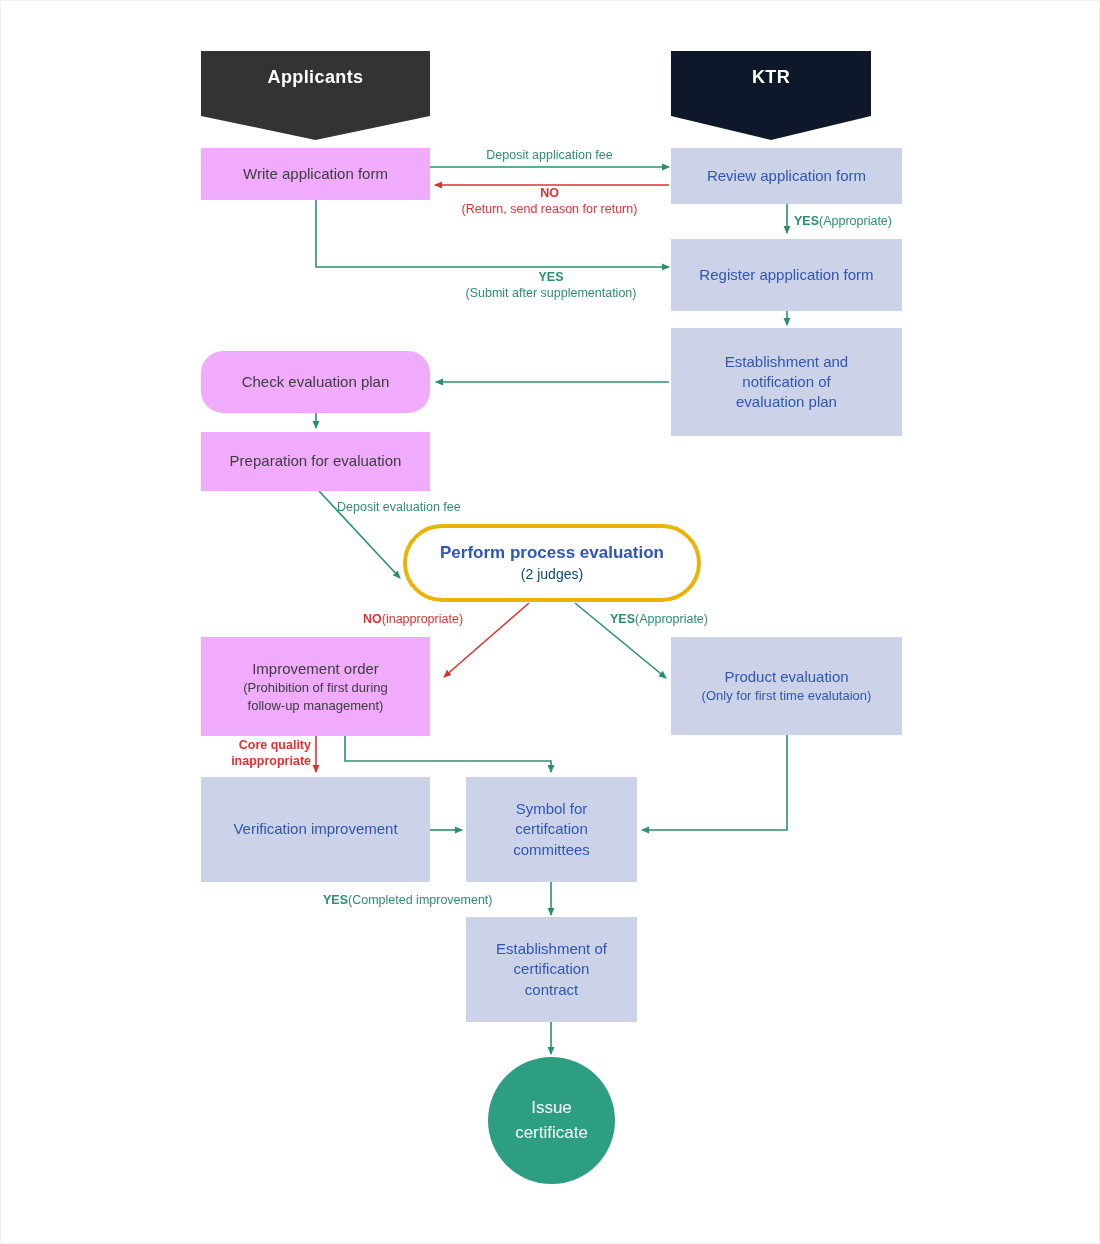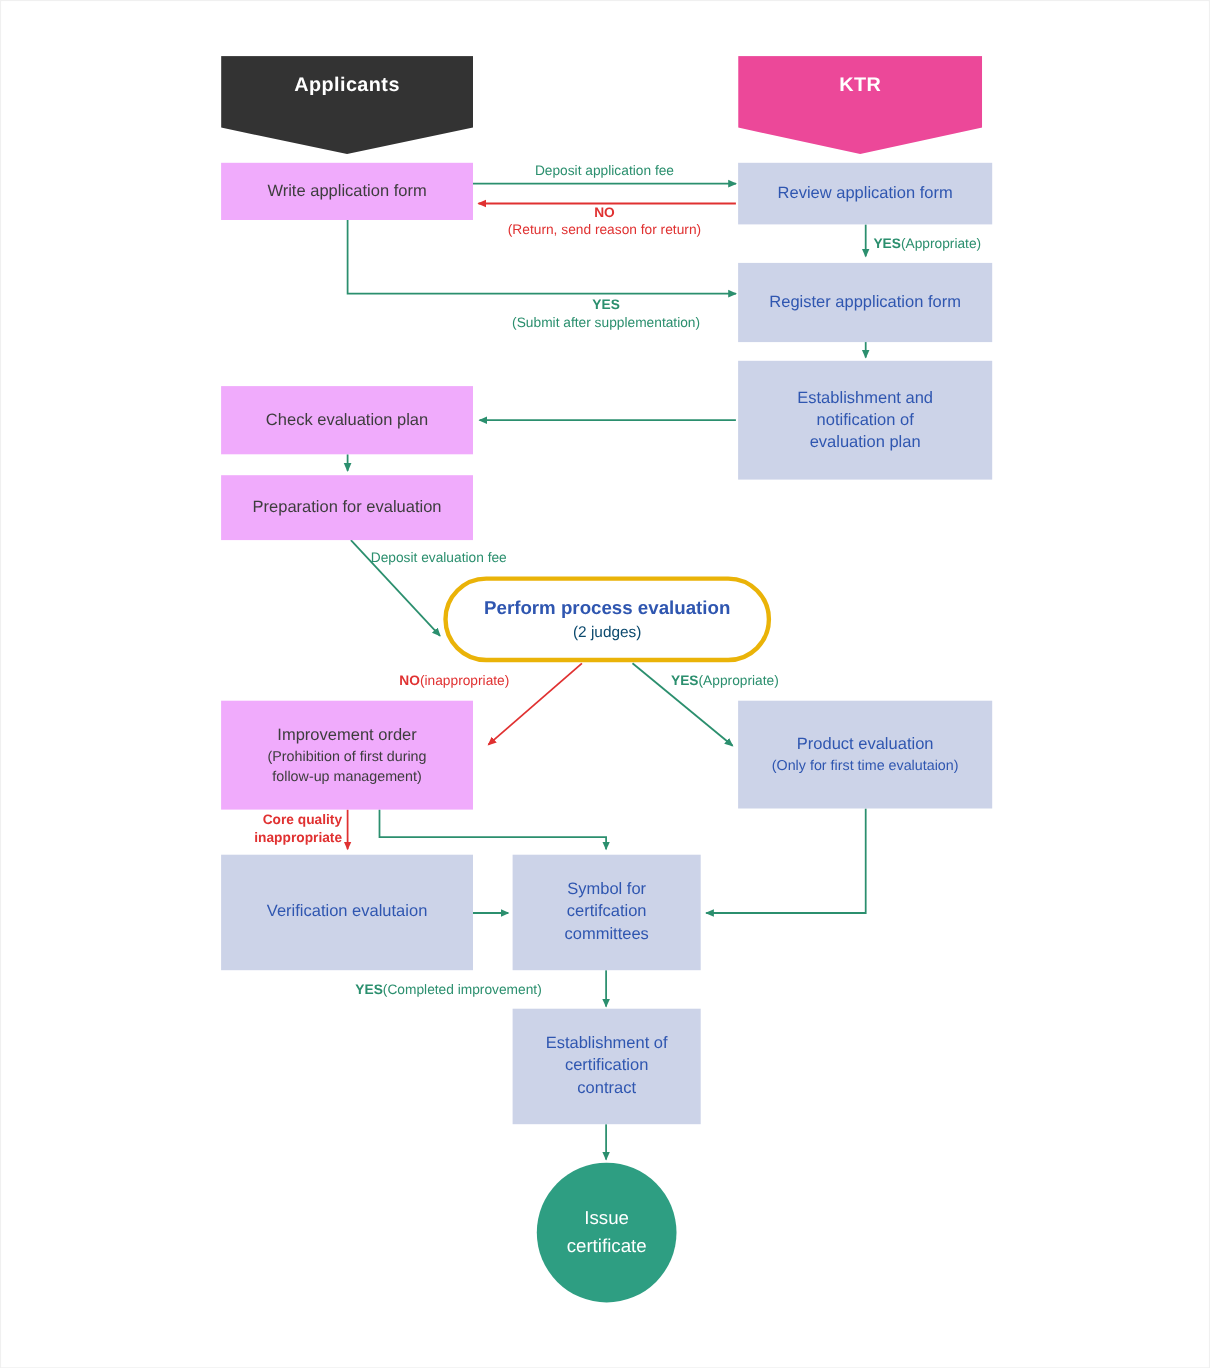--- a/index.html
+++ b/index.html
@@ -21,22 +21,22 @@
     padding-top:16px;
     box-sizing:border-box;
   }
   .banner .btxt{pointer-events:none;}
   #hdr-applicants{
     left:200px;top:50px;width:229px;height:89px;
     background:#333333;
     clip-path:polygon(0 0,100% 0,100% 73%,50% 100%,0 73%);
   }
   #hdr-ktr{
-    left:670px;top:50px;width:222px;height:89px;
-    background:#ec4899;
+    left:670px;top:50px;width:200px;height:89px;
+    background:#0f172a;
     clip-path:polygon(0 0,100% 0,100% 73%,50% 100%,0 73%);
   }
 
   
   .node{
     position:absolute;
     display:flex;flex-direction:column;
     align-items:center;justify-content:center;
     text-align:center;
     box-sizing:border-box;
@@ -138,21 +138,21 @@
     <span class="btxt">Applicants</span>
   </div>
   <div class="banner" id="hdr-ktr">
     <span class="btxt">KTR</span>
   </div>
 
   <div class="node gray" style="left:200px;top:147px;width:229px;height:52px;">
     <span class="main">Write application form</span>
   </div>
 
-  <div class="node gray" style="left:200px;top:350px;width:229px;height:62px;">
+  <div class="node gray" style="left:200px;top:350px;width:229px;height:62px;border-radius:22px;">
     <span class="main">Check evaluation plan</span>
   </div>
 
   <div class="node gray" style="left:200px;top:431px;width:229px;height:59px;">
     <span class="main">Preparation for evaluation</span>
   </div>
 
   <div class="node gray" style="left:200px;top:636px;width:229px;height:99px;">
     <span class="main">Improvement order</span>
     <span class="sub">(Prohibition of first during</span>
@@ -172,21 +172,21 @@
     <span class="main">notification of</span>
     <span class="main">evaluation plan</span>
   </div>
 
   <div class="node blue" style="left:670px;top:636px;width:231px;height:98px;">
     <span class="main">Product evaluation</span>
     <span class="sub">(Only for first time evalutaion)</span>
   </div>
 
   <div class="node blue" style="left:200px;top:776px;width:229px;height:105px;">
-    <span class="main">Verification evalutaion</span>
+    <span class="main">Verification improvement</span>
   </div>
 
   <div class="node blue" style="left:465px;top:776px;width:171px;height:105px;">
     <span class="main">Symbol for</span>
     <span class="main">certifcation</span>
     <span class="main">committees</span>
   </div>
 
   <div class="node blue" style="left:465px;top:916px;width:171px;height:105px;">
     <span class="main">Establishment of</span>

